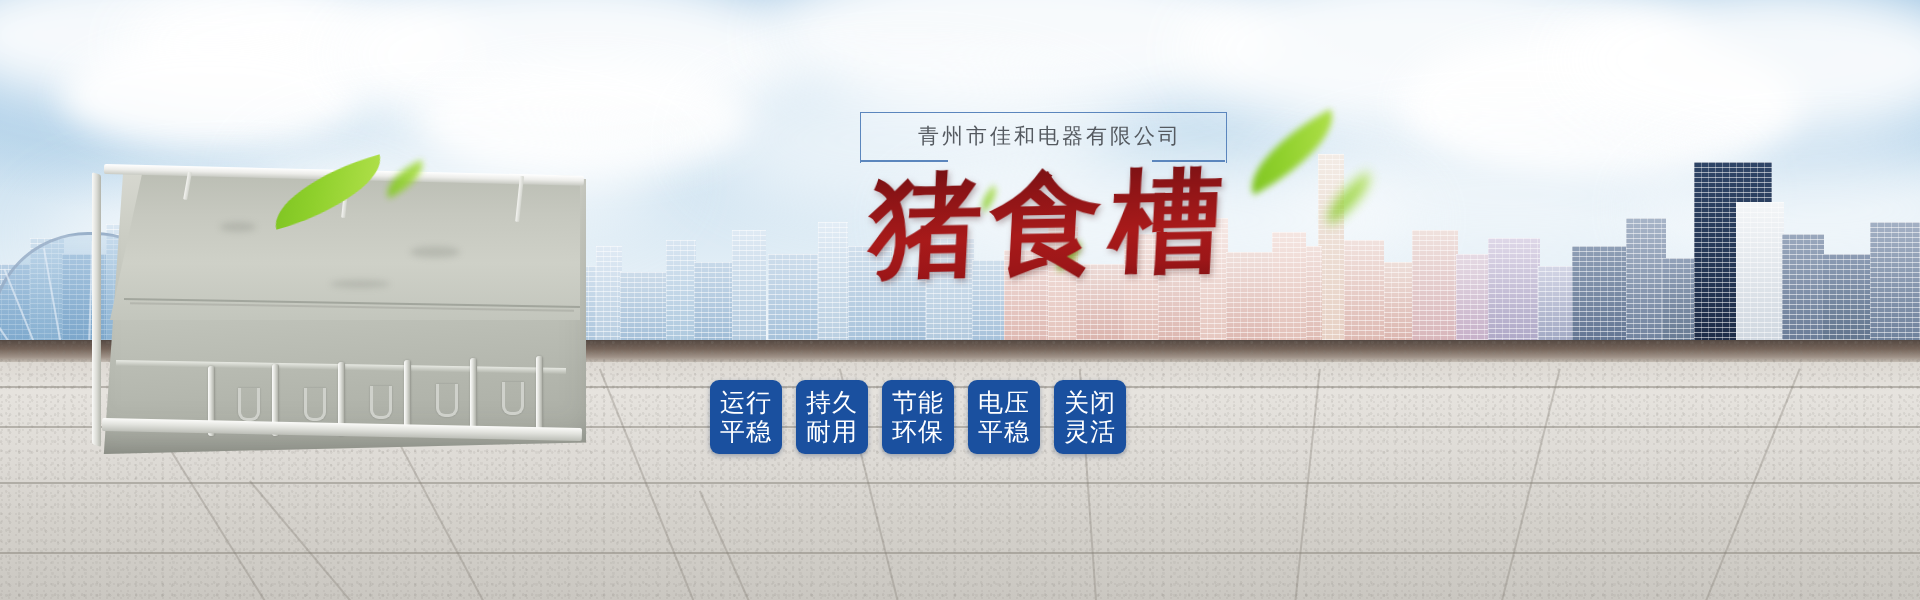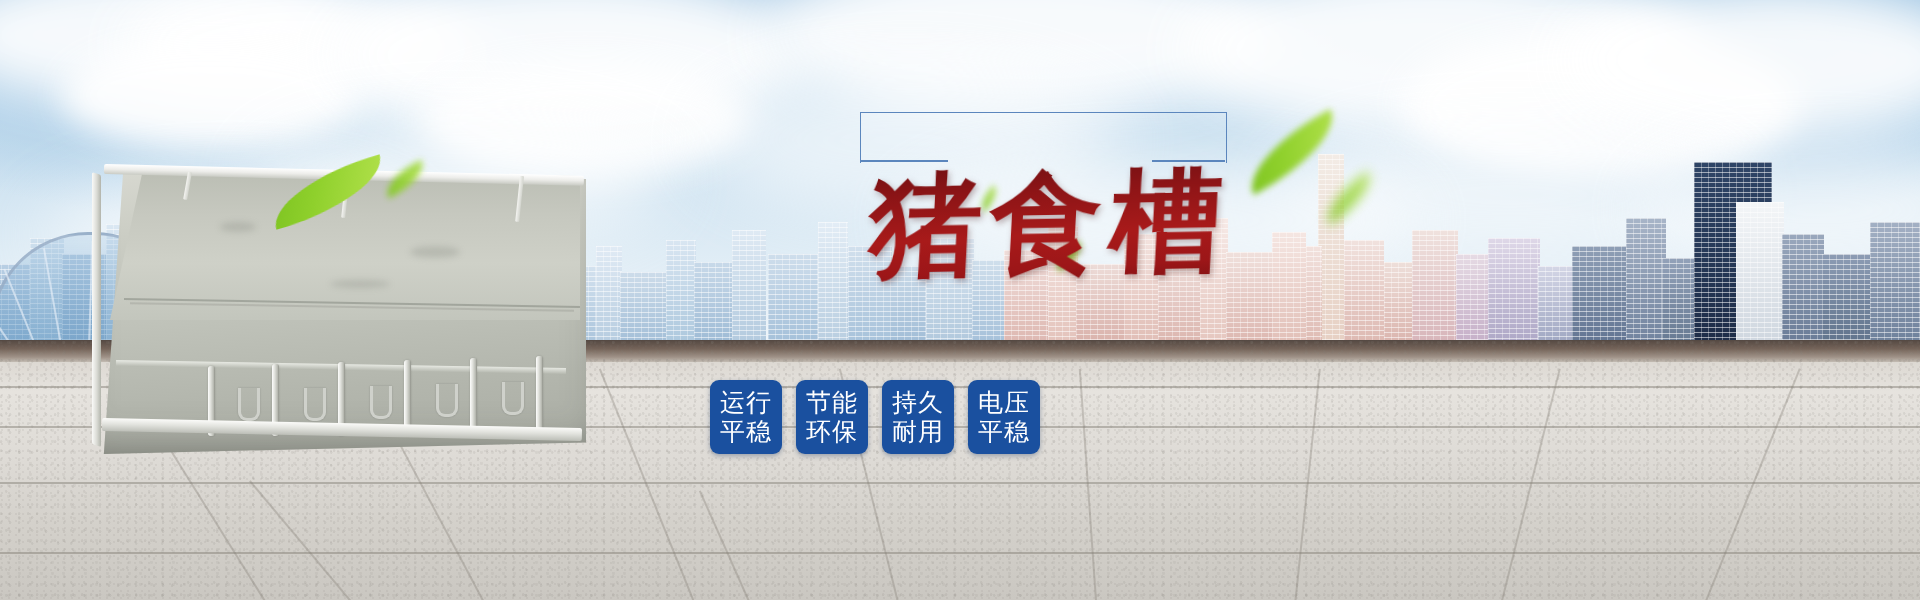--- a/index.html
+++ b/index.html
@@ -361,35 +361,40 @@
   <div class="leaf vblurry" style="left:1318px; top:186px; width:62px;  height:24px; transform:rotate(-34deg);opacity:.8;"></div>
   <div class="leaf blurry" style="left:1052px; top:248px; width:34px;  height:16px; transform:rotate(-30deg);opacity:.85;"></div>
   <div class="leaf blurry" style="left:976px;  top:192px; width:26px;  height:13px; transform:rotate(-44deg);opacity:.8;"></div>
 
   <div class="textblock">
 
     <div class="frame"></div>
     <div class="frame-l"></div>
     <div class="frame-r"></div>
 
+    <div class="company">青州市佳和电器有限公司</div>
     <div class="title">猪食槽</div>
 
     <div class="badges">
       <div class="badge">
         <span>运行</span>
         <span>平稳</span>
       </div>
       <div class="badge">
+        <span>持久</span>
+        <span>耐用</span>
+      </div>
+      <div class="badge">
         <span>节能</span>
         <span>环保</span>
-      </div>
-      <div class="badge">
-        <span>持久</span>
-        <span>耐用</span>
       </div>
       <div class="badge">
         <span>电压</span>
         <span>平稳</span>
       </div>
+      <div class="badge">
+        <span>关闭</span>
+        <span>灵活</span>
+      </div>
     </div>
   </div>
 
 </div>
 
 </body></html>

